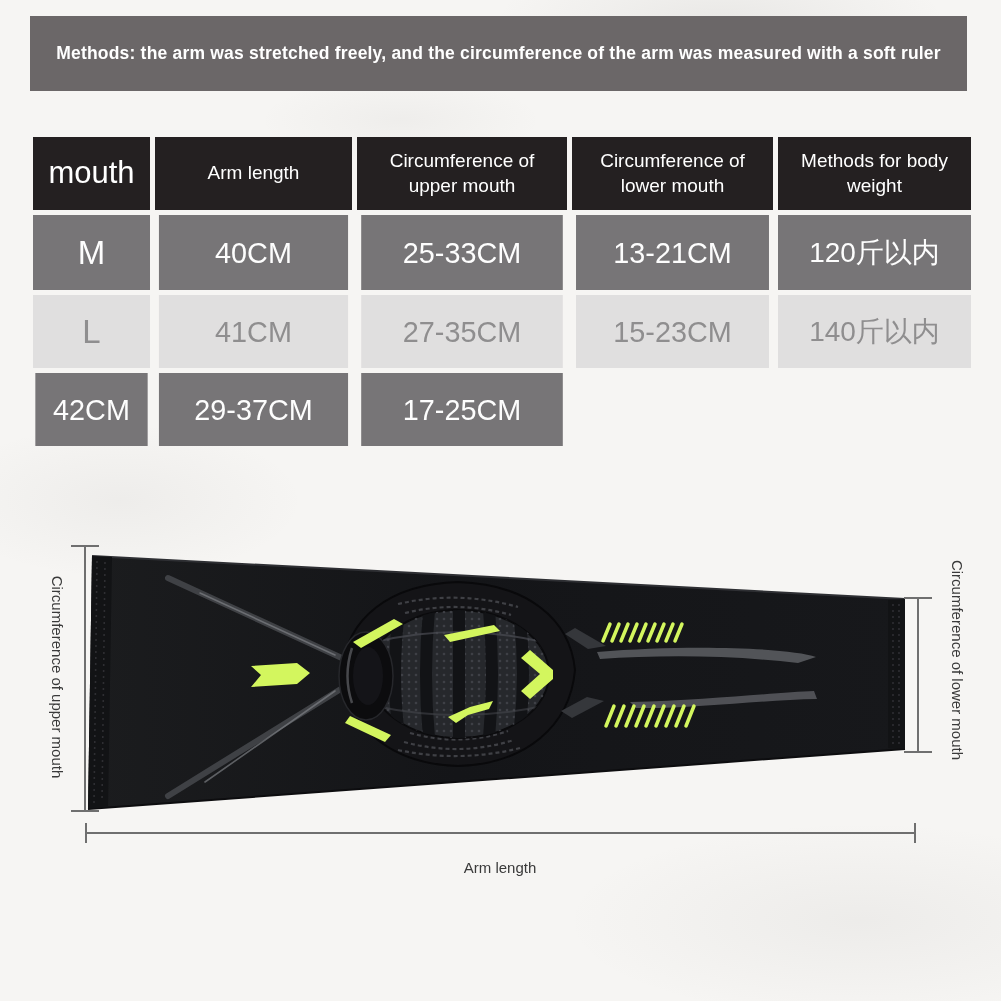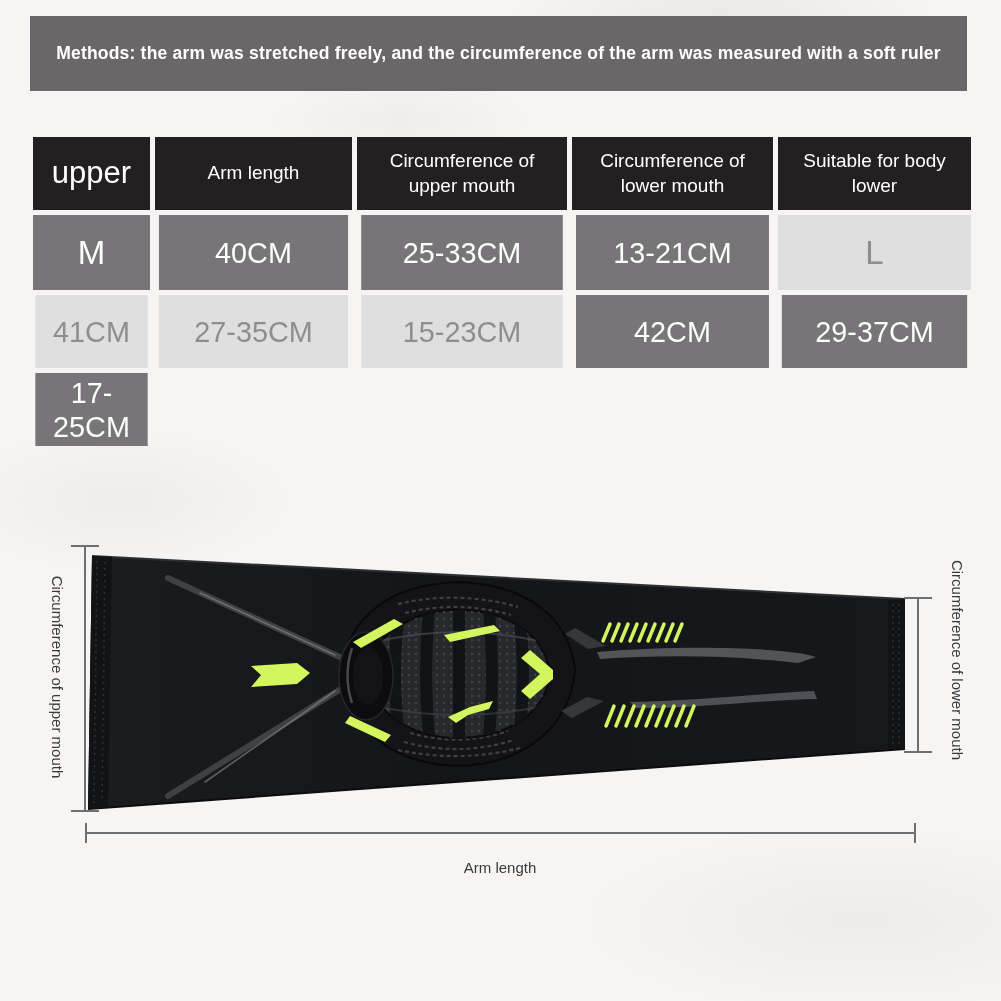--- a/index.html
+++ b/index.html
@@ -58,35 +58,37 @@
 <body>
 
 <div class="canvas">
 
   <div class="banner">
     <span>Methods: the arm was stretched freely, and the circumference of the arm was measured with a soft ruler</span>
   </div>
 
   <div class="size-table">
 
-    <div class="cell head head-size">upper</div>
+    <div class="cell head head-size">mouth</div>
     <div class="cell head">Arm length</div>
     <div class="cell head">Circumference of upper mouth</div>
     <div class="cell head">Circumference of lower mouth</div>
-    <div class="cell head">Suitable for body lower</div>
+    <div class="cell head">Methods for body weight</div>
 
     <div class="cell row-dark size-col">M</div>
     <div class="cell row-dark val">40CM</div>
     <div class="cell row-dark val">25-33CM</div>
     <div class="cell row-dark val">13-21CM</div>
+    <div class="cell row-dark cjk">120斤以内</div>
 
     <div class="cell row-light size-col">L</div>
     <div class="cell row-light val">41CM</div>
     <div class="cell row-light val">27-35CM</div>
     <div class="cell row-light val">15-23CM</div>
+    <div class="cell row-light cjk">140斤以内</div>
 
     <div class="cell row-dark val">42CM</div>
     <div class="cell row-dark val">29-37CM</div>
     <div class="cell row-dark val">17-25CM</div>
   </div>
 
   <svg class="diagram" viewBox="0 500 1001 420">
     <defs>
       <linearGradient id="sleeveGrad" x1="0" y1="0" x2="1" y2="0">
         <stop offset="0" stop-color="#1b1c1e"></stop>

